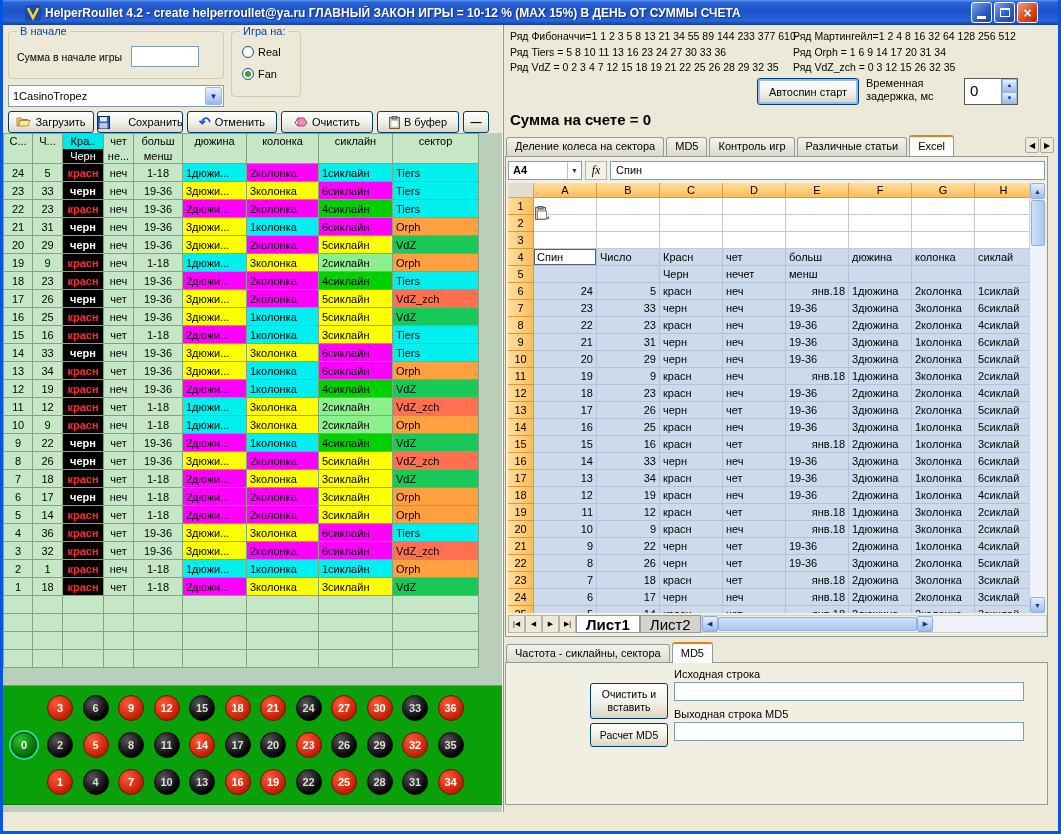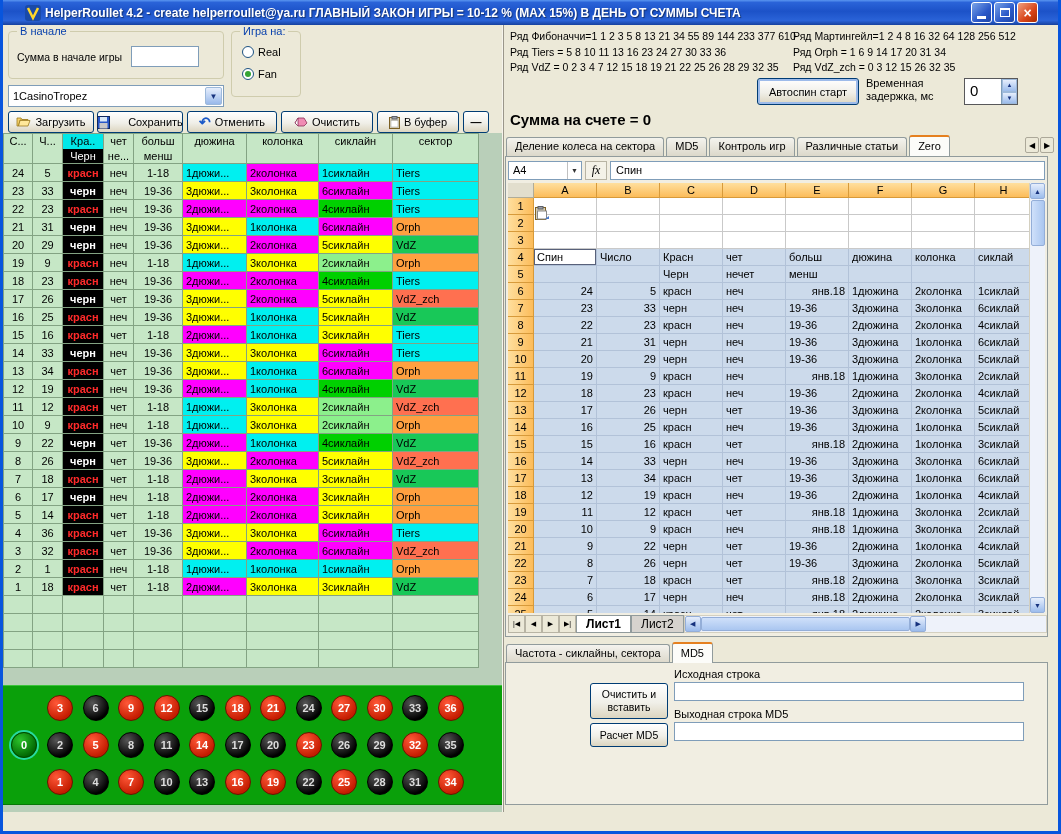--- a/index.html
+++ b/index.html
@@ -110,21 +110,21 @@
     font-size:11px;white-space:nowrap;cursor:default;}
   .tab.active{height:21px;line-height:18px;background:#fcfcf9;border-top:2px solid #e5801f;
     position:relative;z-index:2;}
   .tabnav{position:absolute;right:4px;top:112px;display:flex;gap:1px;}
   .tabnav-btn{width:14px;height:16px;background:#ece9d8;border:1px solid #aca899;border-radius:2px;
     display:flex;align-items:center;justify-content:center;font-size:8px;}
   
   .xlpage{position:absolute;left:1px;top:131px;width:543px;height:481px;background:#f1eee2;
     border:1px solid #919b9c;}
   .fbar{position:absolute;left:2px;top:3px;width:537px;height:20px;display:flex;align-items:center;gap:3px;}
-  .namebox{width:74px;height:19px;background:#fff;border:1px solid #7f9db9;display:flex;align-items:center;}
+  .namebox{width:74px;height:19px;background:#fff;border:1px solid #7f9db9;display:flex;align-items:center;font-weight:bold;}
   .nb-text{flex:1;padding-left:4px;}
   .nb-arrow{width:14px;height:17px;display:flex;align-items:center;justify-content:center;
     font-size:7px;color:#333;border-left:1px solid #c0c0c0;}
   .fxbtn{width:22px;height:19px;border:1px solid #b8b4a4;background:#f4f2e8;text-align:center;
     font-style:italic;font-family:"Liberation Serif",serif;font-size:12px;line-height:17px;}
   .ffield{flex:1;height:19px;background:#fff;border:1px solid #7f9db9;padding-left:5px;line-height:17px;}
   .xgrid{position:absolute;left:2px;top:26px;width:523px;height:430px;overflow:hidden;background:#fff;}
   .xrow{display:flex;height:17px;}
   .xheadrow{height:15px;}
   .xc{flex:none;border-right:1px solid #c9c9c9;border-bottom:1px solid #c9c9c9;overflow:hidden;
@@ -143,21 +143,21 @@
   .vsb{position:absolute;right:2px;top:26px;width:16px;height:430px;background:#eef2fa;
     border-left:1px solid #d4d0c0;}
   .sbtn{height:16px;width:100%;background:linear-gradient(#e6eefc,#9cbcec);border:1px solid #94aed8;
     border-radius:2px;display:flex;align-items:center;justify-content:center;font-size:7px;color:#16327e;}
   .sbtn-bottom{position:absolute;bottom:0;left:0;}
   .vthumb{position:absolute;top:17px;left:1px;width:14px;height:46px;border:1px solid #94aed8;
     border-radius:2px;background:linear-gradient(90deg,#cfe0fa,#aac6f0);}
   .sheetbar{position:absolute;left:2px;bottom:3px;width:539px;height:18px;display:flex;align-items:stretch;background:#e8e4d4;}
   .snav{width:17px;background:#ece9d8;border:1px solid #b8b4a4;display:flex;align-items:center;
     justify-content:center;font-size:7px;}
-  .stab{padding:0 9px;background:#d6d3ce;border:1px solid #919b9c;display:flex;align-items:center;font-size:12px;}
+  .stab{padding:0 9px;background:#d6d3ce;border:1px solid #919b9c;display:flex;align-items:center;font-size:15px;}
   .stab.active{background:#fff;font-weight:bold;}
   .hsb{flex:1;display:flex;align-items:stretch;background:#eef2fa;border:1px solid #d4d0c0;}
   .hsb .sbtn{width:16px;height:auto;}
   .hthumb{width:58%;border:1px solid #94aed8;border-radius:2px;margin:1px 0;
     background:linear-gradient(#cfe0fa,#aac6f0);}
   
   .botpage{position:absolute;left:1px;top:637px;width:543px;height:143px;background:#f1eee2;
     border:1px solid #919b9c;}
   .btn-md5block{left:6px;top:20px;width:72px;height:64px;white-space:normal;text-align:center;
     font-size:10.5px;line-height:13px;padding:2px;}
@@ -685,21 +685,21 @@
       </div>
     </div>
 
     <div class="balance">Сумма на счете = 0</div>
 
     <div class="tabset maintabs">
       <div class="tab">Деление колеса на сектора</div>
       <div class="tab">MD5</div>
       <div class="tab">Контроль игр</div>
       <div class="tab">Различные статьи</div>
-      <div class="tab active">Zero</div>
+      <div class="tab active">Excel</div>
     </div>
     <div class="tabnav">
       <div class="tabnav-btn">◀</div>
       <div class="tabnav-btn">▶</div>
     </div>
 
     <div class="xlpage">
       <div class="fbar">
         <div class="namebox">
           <span class="nb-text">A4</span>

